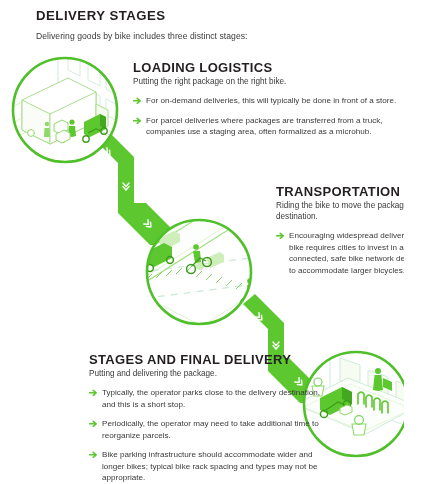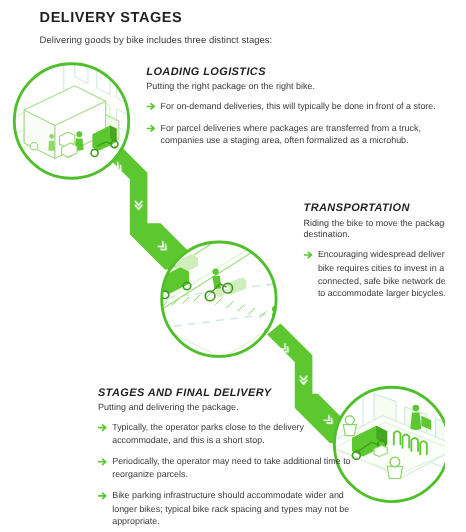--- a/index.html
+++ b/index.html
@@ -21,22 +21,22 @@
   .page-title{
     position:absolute;left:36px;top:8px;
     font-size:13.2px;font-weight:bold;letter-spacing:.5px;
     color:#231f20;
   }
   .page-sub{
     position:absolute;left:36px;top:31px;
     font-size:8.6px;color:#3a3a3a;letter-spacing:.05px;
   }
   .sec-title{
-    font-size:10px;font-weight:bold;letter-spacing:.35px;
-    color:#231f20;margin:0 0 1px 0;line-height:1.25;font-style:italic;
+    font-size:13px;font-weight:bold;letter-spacing:.35px;
+    color:#231f20;margin:0 0 1px 0;line-height:1.25;
   }
   .sec-sub{
     font-size:8.2px;color:#3a3a3a;line-height:1.32;margin:0;
   }
   ul.bullets{list-style:none;margin:7px 0 0 0;padding:0;}
   ul.bullets li{
     position:relative;
     padding-left:13px;
     margin-bottom:8px;
     font-size:8.1px;line-height:1.42;color:#3a3a3a;
@@ -330,21 +330,21 @@
   <div class="block" id="sec3">
     <div class="sec-title">STAGES AND FINAL DELIVERY</div>
     <div class="sec-sub">Putting and delivering the package.</div>
     <ul class="bullets">
       <li>
         <span class="barrow">
           <svg width="9" height="9" viewBox="0 0 9 9">
               <path d="M0.6 4.8 L6.2 4.8 M4.2 2.3 L7.2 4.8 L4.2 7.3" fill="none" stroke="#5cc72e" stroke-width="1.5" stroke-linecap="round" stroke-linejoin="round"></path>
             </svg>
         </span>
-        <span>Typically, the operator parks close to the delivery accommodate, and this is a short stop.</span>
+        <span>Typically, the operator parks close to the delivery destination, and this is a short stop.</span>
       </li>
       <li>
         <span class="barrow">
           <svg width="9" height="9" viewBox="0 0 9 9">
               <path d="M0.6 4.8 L6.2 4.8 M4.2 2.3 L7.2 4.8 L4.2 7.3" fill="none" stroke="#5cc72e" stroke-width="1.5" stroke-linecap="round" stroke-linejoin="round"></path>
             </svg>
         </span>
         <span>Periodically, the operator may need to take additional time to reorganize parcels.</span>
       </li>
       <li>

